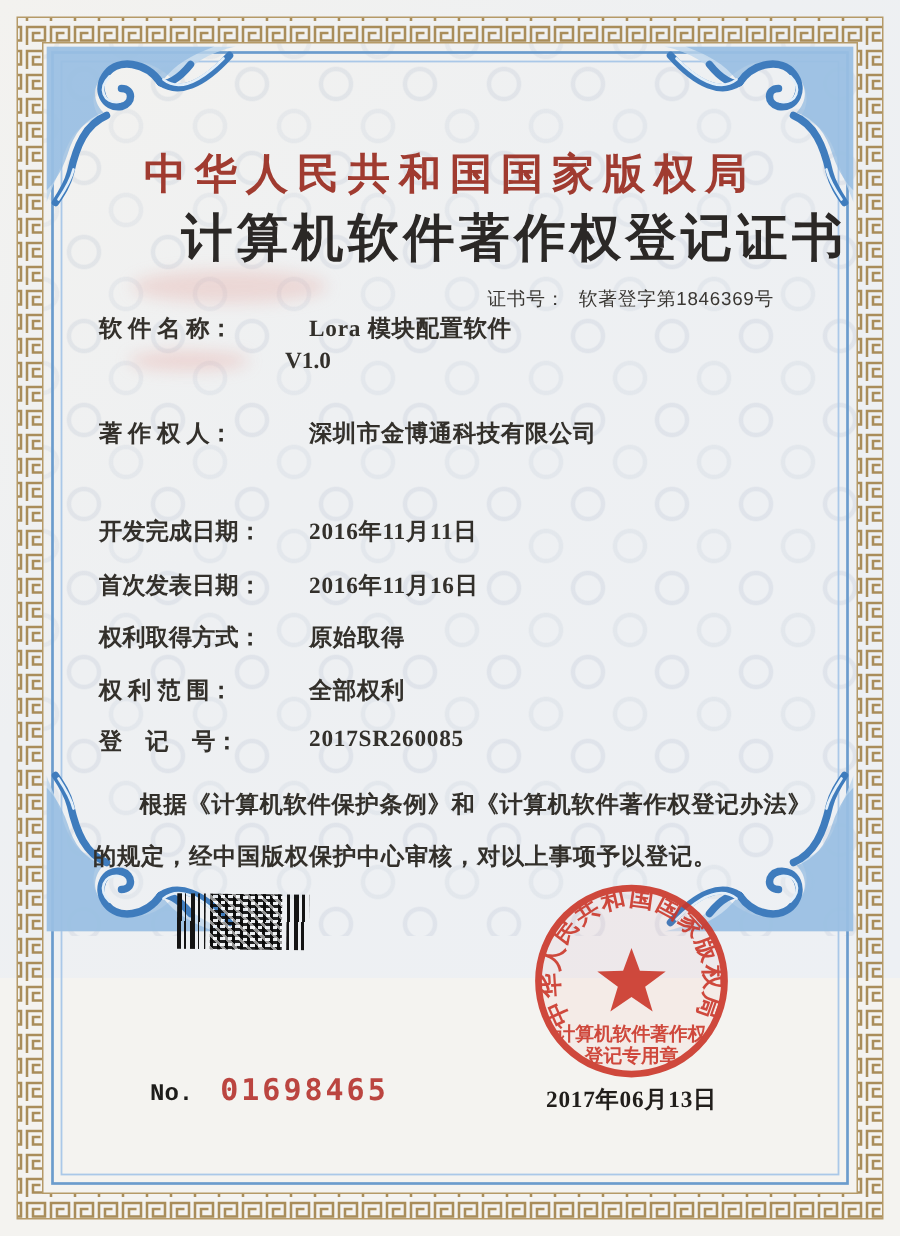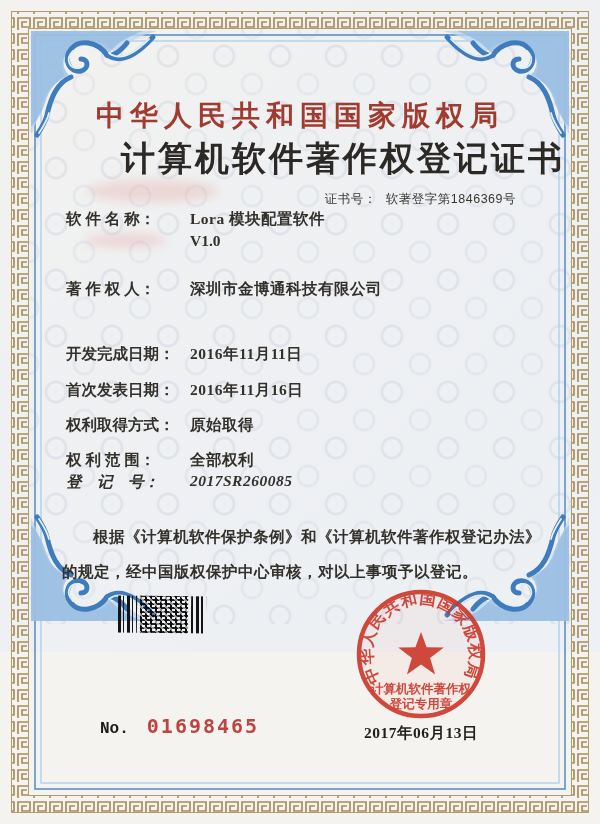--- a/index.html
+++ b/index.html
@@ -49,28 +49,28 @@
     font-size:12.5px;color:#3a3733;letter-spacing:0.5px;
   }
   .cert-no .lbl{margin-right:9px;}
 
   .field-row{
     position:absolute;left:66px;display:flex;align-items:flex-start;
     font-family:"Liberation Serif","DejaVu Serif",serif;
     font-size:15.5px;font-weight:700;color:#33302b;
   }
   .field-row .lbl{width:122px;flex:0 0 auto;}
-  .field-row .val{margin-left:2px;letter-spacing:0.5px;}
+  .field-row .val{margin-left:18px;letter-spacing:0.5px;}
   .val-line2{
     position:absolute;left:190px;top:232px;
     font-family:"Liberation Serif","DejaVu Serif",serif;
     font-size:15.5px;font-weight:700;color:#33302b;
   }
   .row0{top:209px;} .row1{top:279px;} .row2{top:344px;} .row3{top:380px;}
-  .row4{top:415px;} .row5{top:450px;} .row6{top:472px;font-style:italic;}
+  .row4{top:415px;} .row5{top:450px;} .row6{top:484px;}
 
   .statement{
     position:absolute;left:62px;top:519px;width:480px;
     font-family:"Liberation Serif","DejaVu Serif",serif;
     font-size:15.5px;font-weight:700;color:#33302b;
     line-height:35px;text-indent:2em;letter-spacing:0.5px;
   }
 
   
   .barcode{position:absolute;left:118px;top:596px;width:88px;height:37px;display:flex;transform:rotate(0.6deg);}

